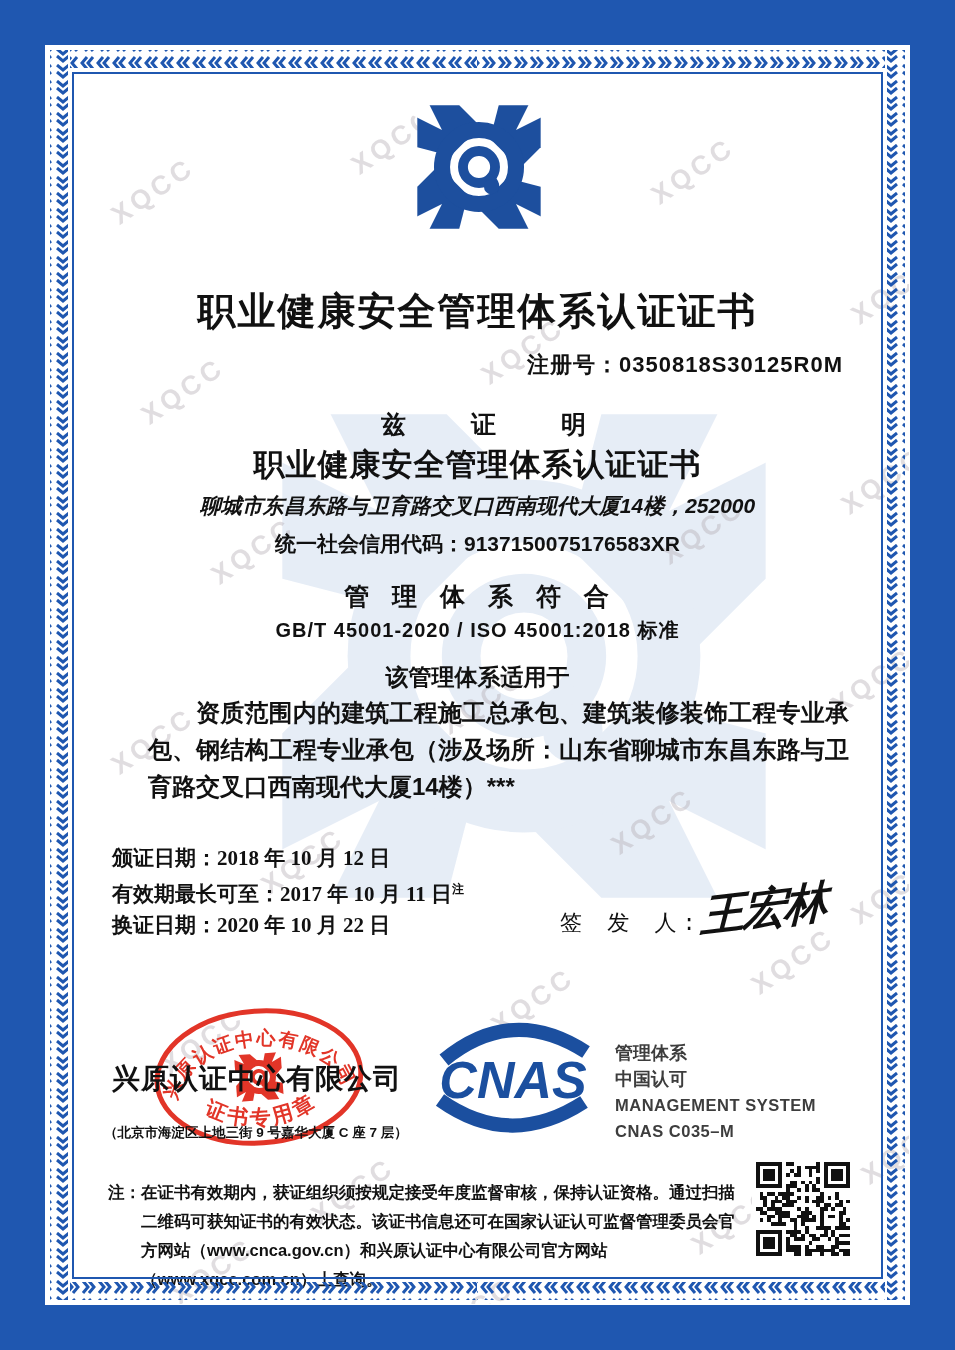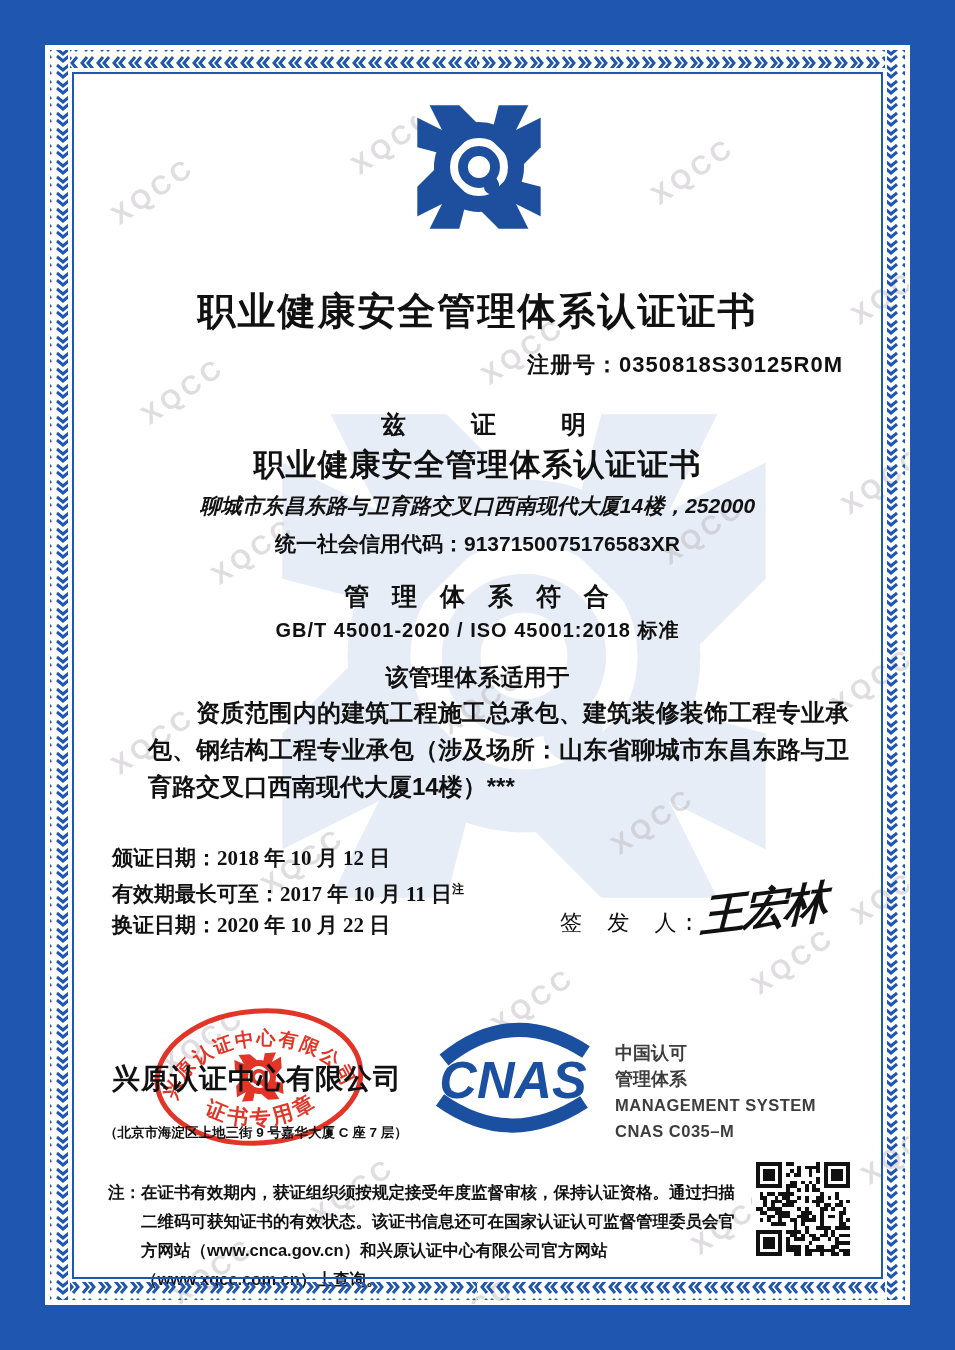--- a/index.html
+++ b/index.html
@@ -184,22 +184,22 @@
     <div class="abs issuer-name">兴原认证中心有限公司</div>
     <div class="abs issuer-addr">（北京市海淀区上地三街 9 号嘉华大厦 C 座 7 层）</div>
 
     <svg class="abs cnas-logo" viewBox="0 0 170 140">
       <path d="M16 52 Q84 -4 158 44" stroke="#1b4f9f" stroke-width="14" fill="none"></path>
       <path d="M12 92 Q82 142 156 94" stroke="#1b4f9f" stroke-width="14" fill="none"></path>
       <text x="85" y="90" text-anchor="middle" font-size="52" font-weight="bold" font-style="italic" fill="#1b4f9f">CNAS</text>
     </svg>
 
     <div class="abs cnas-text">
+      <div class="cn">管理体系</div>
       <div class="cn">中国认可</div>
-      <div class="cn">管理体系</div>
       <div class="en">MANAGEMENT SYSTEM</div>
       <div class="en">CNAS C035–M</div>
     </div>
 
     <div class="abs footnote">
       <div class="lab">注：</div>
       <div class="txt">在证书有效期内，获证组织须按规定接受年度监督审核，保持认证资格。通过扫描二维码可获知证书的有效状态。该证书信息还可在国家认证认可监督管理委员会官方网站（www.cnca.gov.cn）和兴原认证中心有限公司官方网站（www.xqcc.com.cn）上查询。</div>
     </div>
 
     <svg class="abs qr" viewBox="-1 -1 27 27" shape-rendering="crispEdges">

